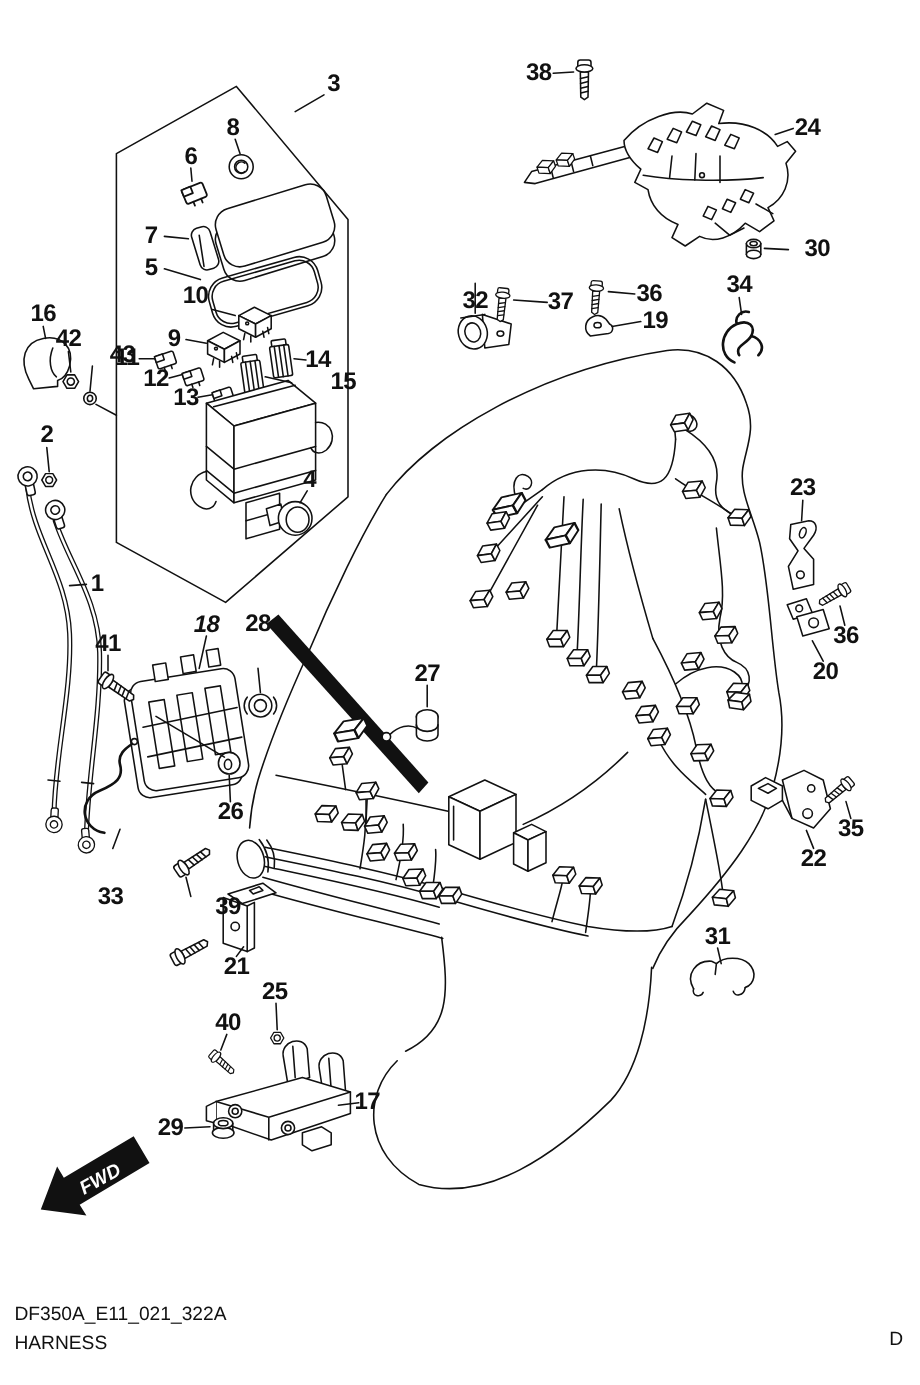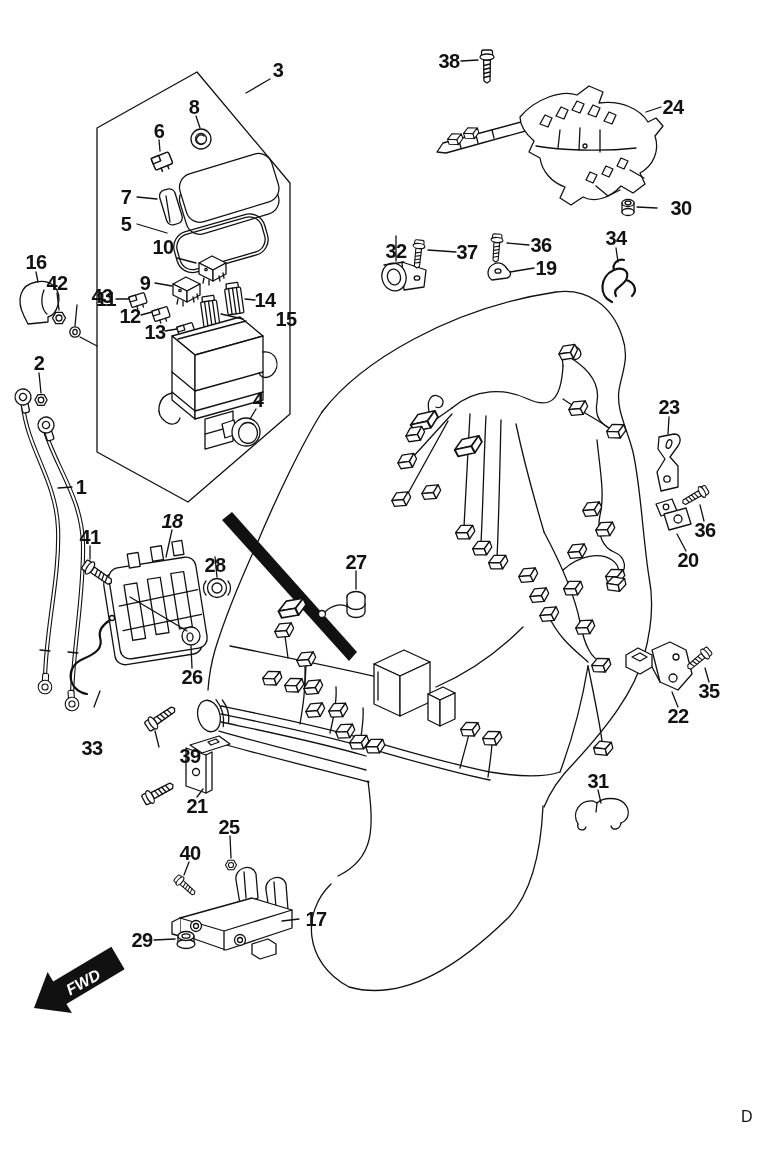--- a/index.html
+++ b/index.html
@@ -423,31 +423,33 @@
       <span class="callout" style="left: 396px; top: 226px; margin-top: 25px;">32</span>
       <span class="callout" style="left: 467px; top: 252px;">37</span>
       <span class="callout" style="left: 541px; top: 245px;">36</span>
       <span class="callout" style="left: 546px; top: 268px;">19</span>
       <span class="callout" style="left: 616px; top: 238px;">34</span>
       <span class="callout" style="left: 669px; top: 407px;">23</span>
       <span class="callout" style="left: 705px; top: 530px;">36</span>
       <span class="callout" style="left: 688px; top: 560px;">20</span>
       <span class="callout" style="left: 172px; top: 521px; font-style: italic;">18</span>
       <span class="callout" style="left: 90px; top: 537px;">41</span>
-      <span class="callout" style="left: 215px; top: 565px;">28</span>
+      <span class="callout" style="left: 215px; top: 520px;">28</span>
       <span class="callout" style="left: 356px; top: 562px;">27</span>
       <span class="callout" style="left: 192px; top: 677px;">26</span>
       <span class="callout" style="left: 92px; top: 748px;">33</span>
       <span class="callout" style="left: 159px; top: 756px; margin-left: 31px;">39</span>
       <span class="callout" style="left: 197px; top: 806px;">21</span>
       <span class="callout" style="left: 229px; top: 827px;">25</span>
       <span class="callout" style="left: 190px; top: 853px;">40</span>
-      <span class="callout" style="left: 316px; top: 919px;">17</span>
+      <span class="callout" style="left: 306px; top: 919px;">17</span>
       <span class="callout" style="left: 142px; top: 940px;">29</span>
       <span class="callout" style="left: 678px; top: 716px;">22</span>
       <span class="callout" style="left: 709px; top: 691px;">35</span>
       <span class="callout" style="left: 598px; top: 781px;">31</span>
     </div>
 <div id="footer">
+  <div>DF350A_E11_021_322A</div>
+  <div>HARNESS</div>
 </div>
 <div id="page-marker">D</div>
 
 </div>
 
 </body></html>

